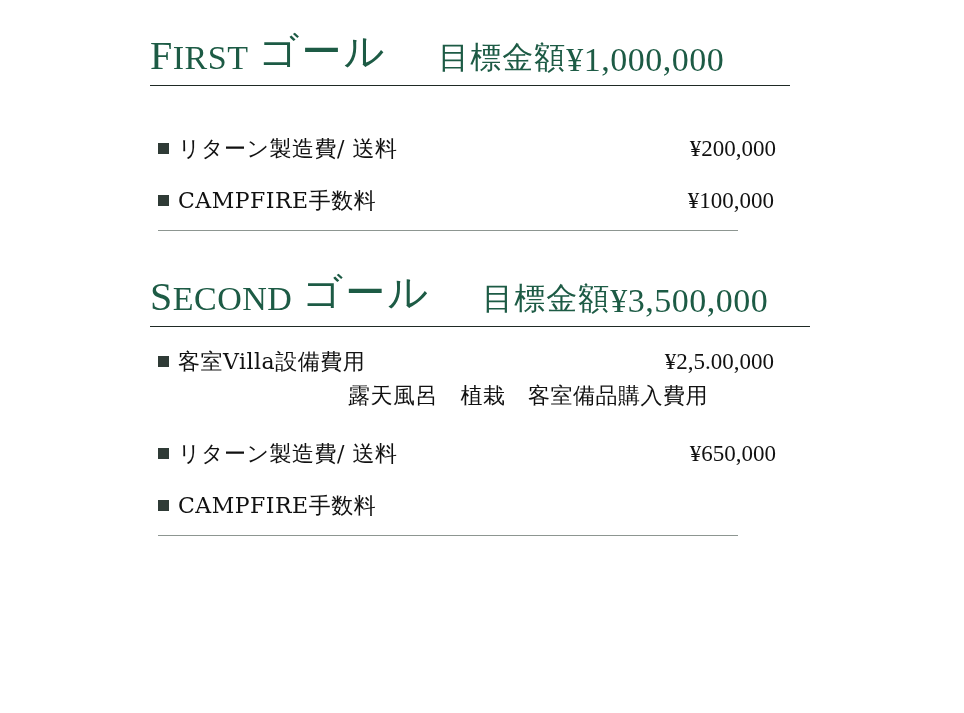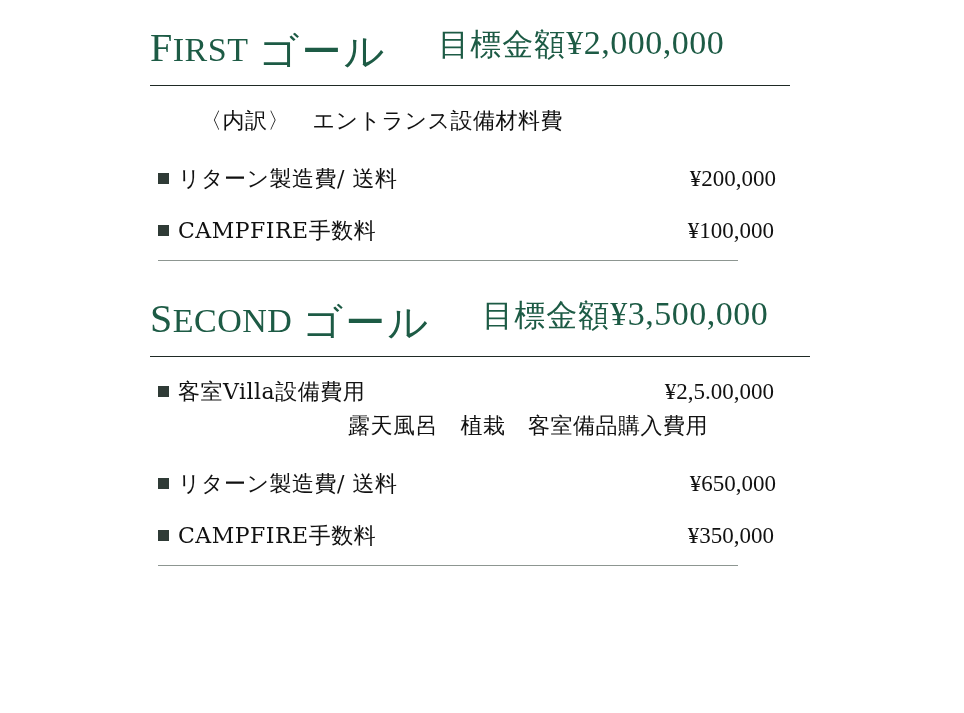--- a/index.html
+++ b/index.html
@@ -21,21 +21,21 @@
     box-sizing: border-box;
     padding: 24px 120px 0 150px;
   }
 
   
   .section {
     margin-bottom: 4px;
   }
   .heading-row {
     display: flex;
-    align-items: flex-start;
+    align-items: flex-end;
     color: #1d5b45;
     white-space: nowrap;
   }
   .heading-label {
     font-family: "Liberation Serif", serif;
     font-size: 34px;
     letter-spacing: 0.5px;
   }
   .heading-label .cap {
     font-size: 40px;
@@ -130,28 +130,27 @@
 </head>
 <body>
 
 <div class="page">
 
   <div class="section">
     <div class="heading-row">
       <span class="heading-label"><span class="cap">F</span><span>IRST</span></span>
       <span class="heading-jp">ゴール</span>
       <span class="heading-goal">目標金額</span>
-      <span class="heading-amount">¥2,000,000</span>
+      <span class="heading-amount">¥1,000,000</span>
     </div>
     <hr class="heading-rule rule-first">
   </div>
 
   <div class="items">
 
-    <div class="note">〈内訳〉　エントランス設備材料費</div>
 
     <div class="gap"></div>
 
     <div class="item">
       <span class="bullet"></span>
       <span class="item-label">リターン製造費/ 送料</span>
       <span class="item-amount w1">¥200,000</span>
     </div>
 
     <div class="gap-sm"></div>
@@ -192,19 +191,18 @@
       <span class="bullet"></span>
       <span class="item-label">リターン製造費/ 送料</span>
       <span class="item-amount w1">¥650,000</span>
     </div>
 
     <div class="gap-sm"></div>
 
     <div class="item">
       <span class="bullet"></span>
       <span class="item-label">CAMPFIRE手数料</span>
-      <span class="item-amount">¥350,000</span>
     </div>
 
     <hr class="bottom-rule bottom-rule-2">
   </div>
 
 </div>
 
 </body></html>

